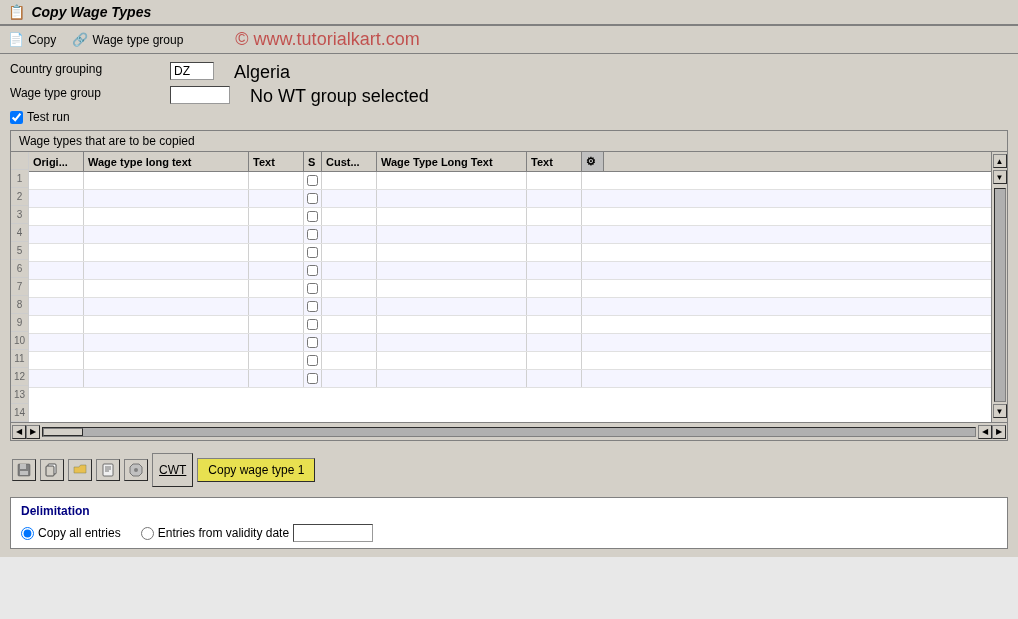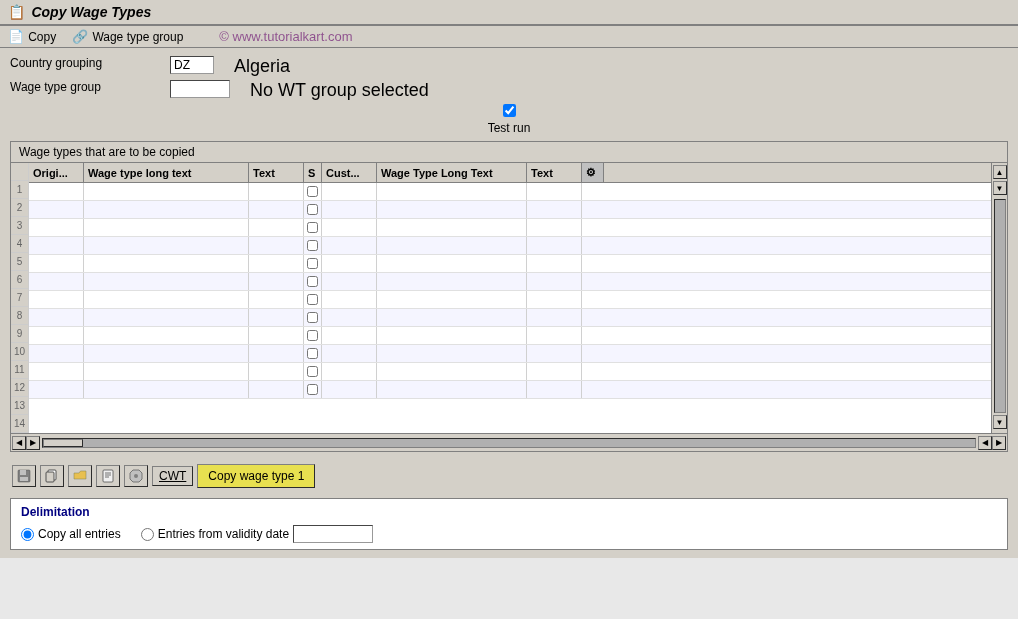--- a/index.html
+++ b/index.html
@@ -38,23 +38,23 @@
       gap: 16px;
     }
     .toolbar-item {
       display: flex;
       align-items: center;
       gap: 4px;
       cursor: pointer;
       font-size: 12px;
     }
     .watermark {
-      color: #701a75;
-      font-size: 13px;
-      margin-left: 20px;
+      color: #b91c1c;
+      font-size: 18px;
+      margin-left: 36px;
       opacity: 0.7;
     }
 
     
     .main-content {
       background: #d4d0c8;
       padding: 8px 10px;
     }
 
     
@@ -83,21 +83,20 @@
     }
     .form-value {
       margin-left: 20px;
       font-size: 18px;
     }
     .checkbox-row {
       display: flex;
       align-items: center;
       gap: 4px;
       margin-bottom: 6px;
-      flex-direction: column;
     }
 
     
     .table-section {
       background: #fff;
       border: 1px solid #808080;
       margin-bottom: 8px;
     }
     .table-header-label {
       background: #d4d0c8;
@@ -267,21 +266,21 @@
       justify-content: center;
       cursor: pointer;
       font-size: 10px;
     }
     .toolbar-btn-cwt {
       background: #d4d0c8;
       border: 1px outset #808080;
       padding: 2px 6px;
       cursor: pointer;
       font-size: 12px;
-      height: 20px;
+      height: 34px;
       display: flex;
       align-items: center;
       text-decoration: underline;
     }
     .action-btn {
       background: #e8e050;
       border: 1px outset #808080;
       padding: 3px 10px;
       cursor: pointer;
       font-size: 12px;

